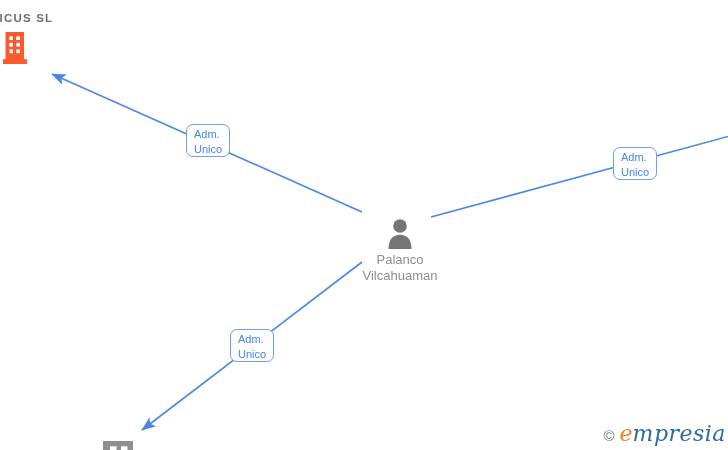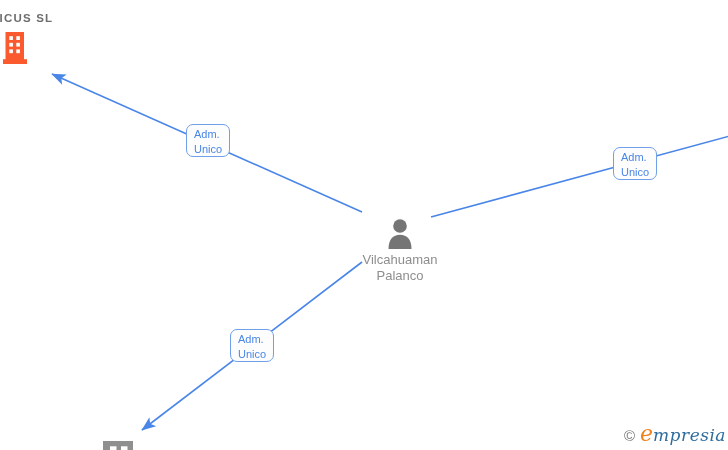--- a/index.html
+++ b/index.html
@@ -83,21 +83,21 @@
   }
   .brand-initial {
     font-family: "DejaVu Serif", serif;
     font-style: italic;
     font-size: 22px;
     color: #f2821f;
   }
   .brand-rest {
     font-family: "DejaVu Serif", serif;
     font-style: italic;
-    font-size: 17px;
+    font-size: 22px;
     letter-spacing: 0.5px;
     color: #2e6c9e;
   }
 </style>
 </head>
 <body>
 
 <div class="stage">
 
   <svg class="edges-svg" viewBox="0 0 728 450">
@@ -149,22 +149,22 @@
       <rect x="18" y="25.3" width="6.5" height="6" fill="#ffffff"></rect>
     </svg>
   </div>
 
   <div class="person-node">
     <svg class="person-icon-svg" width="28" height="30" viewBox="0 0 28 30">
       <circle cx="14" cy="7" r="6.8" fill="#757575"></circle>
       <path d="M2.5,30 L25.5,30 C25.5,20.5 21,15.8 14,15.8 C7,15.8 2.5,20.5 2.5,30 Z" fill="#757575"></path>
     </svg>
     <div class="person-name">
+      <div>Palanco</div>
       <div>Vilcahuaman</div>
-      <div>Palanco</div>
     </div>
   </div>
 
   <div class="brand-footer">
     <span class="brand-copyright">©</span>
     <span class="brand-initial">e</span>
     <span class="brand-rest">mpresia</span>
   </div>
 
 </div>

